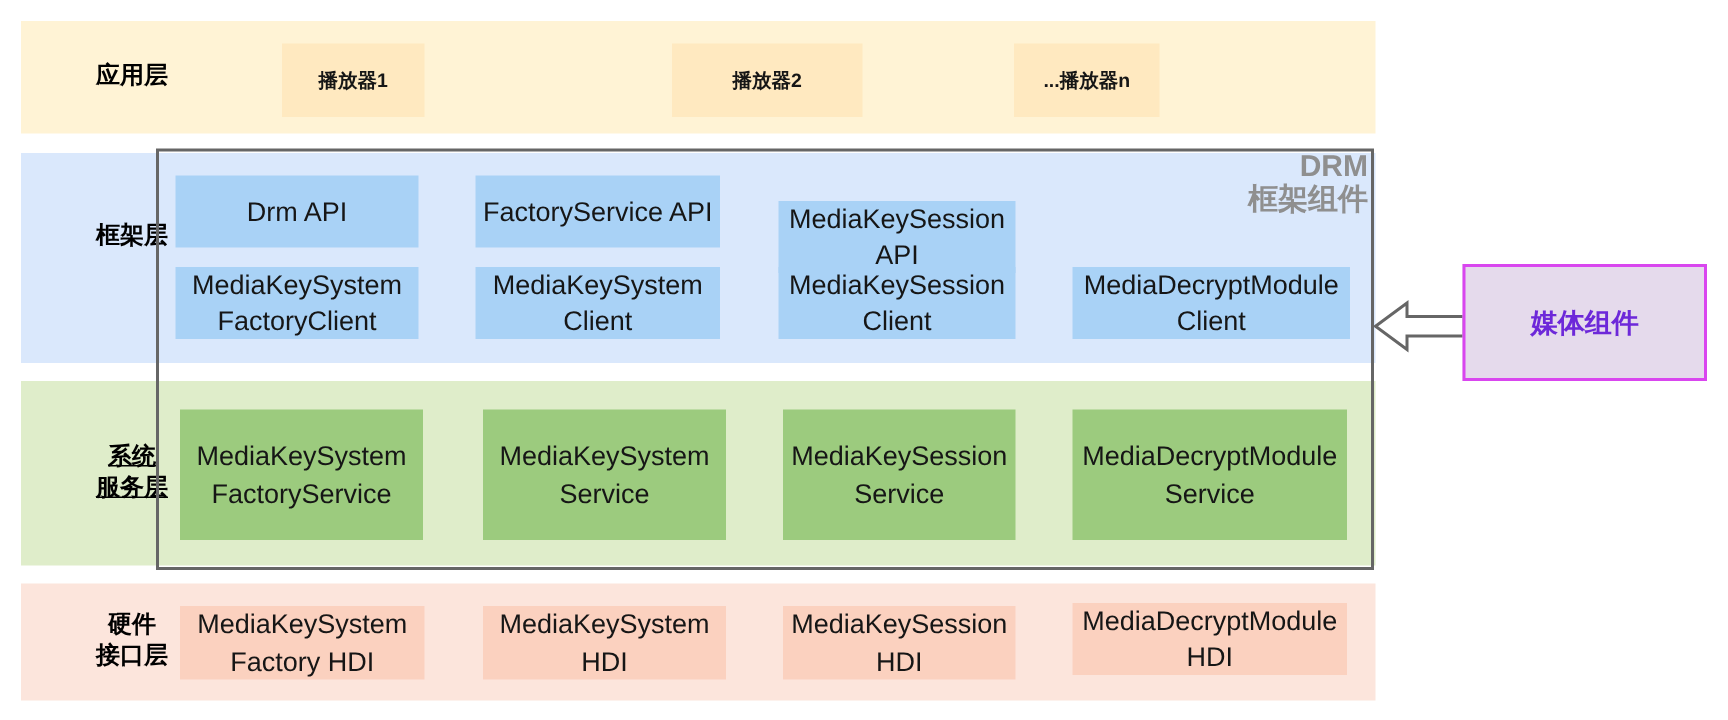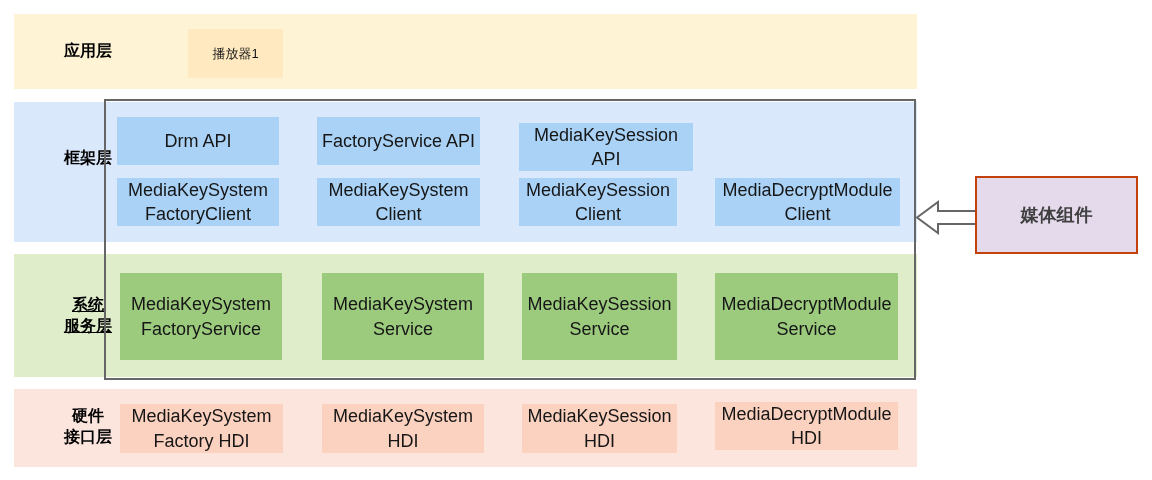--- a/index.html
+++ b/index.html
@@ -17,36 +17,36 @@
     font-weight:bold;font-size:16px;color:#000000;text-align:center;white-space:pre-line;line-height:1.3;margin-left:29px;
   }
   .lbl-app{top:14px;height:75px;}
   .lbl-framework{top:102px;height:112px;}
   .lbl-service{top:254px;height:123px;text-decoration:underline;}
   .lbl-hardware{top:389px;height:78px;font-family:Liberation Mono, monospace;}
   .box{
     position:absolute;display:flex;align-items:center;justify-content:center;
     text-align:center;font-size:18px;color:#161616;white-space:pre-line;line-height:1.35;
   }
-  .app-box{background:#FFE9C0;font-size:13px;}
+  .app-box{background:#FFE9C0;font-size:13px;font-weight:bold;}
   .fw-box{background:#A9D2F6;}
   .svc-box{background:#9CCB7E;}
   .hdi-box{background:#FBD1BF;}
   #drm-frame{
     position:absolute;left:104px;top:99px;width:812px;height:281px;
     border:2px solid #666666;box-sizing:border-box;background:transparent;pointer-events:none;
   }
   #drm-frame-title{
     position:absolute;left:606px;top:100px;width:306px;text-align:right;
     font-weight:bold;color:#8f8f8f;font-size:20px;line-height:22px;padding-right:4px;
   }
   #media-box{
     position:absolute;left:975px;top:176px;width:163px;height:78px;box-sizing:border-box;
-    background:#E5DAEC;border:2px solid #c2410c;display:flex;align-items:center;justify-content:center;
-    font-weight:bold;font-size:18px;color:#404040;
+    background:#E5DAEC;border:2px solid #d946ef;display:flex;align-items:center;justify-content:center;
+    font-weight:bold;font-size:18px;color:#6d28d9;
   }
   #media-arrow{position:absolute;left:914px;top:198px;}
 </style>
 </head>
 <body>
 
 <div id="canvas">
 
   <div class="row row-app"></div>
   <div class="row row-framework"></div>
@@ -54,24 +54,26 @@
   <div class="row row-hardware"></div>
 
   <div class="row-label lbl-app">应用层</div>
   <div class="row-label lbl-framework">框架层</div>
   <div class="row-label lbl-service">系统
 服务层</div>
   <div class="row-label lbl-hardware">硬件
 接口层</div>
 
   <div class="box app-box" style="left:188px;top:29px;width:95px;height:49px">播放器1</div>
+  <div class="box app-box" style="left:448px;top:29px;width:127px;height:49px">播放器2</div>
+  <div class="box app-box" style="left:676px;top:29px;width:97px;height:49px">...播放器n</div>
 
   <div class="box fw-box" style="left:117px;top:117px;width:162px;height:48px">Drm API</div>
   <div class="box fw-box" style="left:317px;top:117px;width:163px;height:48px">FactoryService API</div>
-  <div class="box fw-box" style="left:519px;top:123px;width:174px;height:48px">MediaKeySession API</div>
+  <div class="box fw-box" style="left:519px;top:134px;width:158px;height:48px">MediaKeySession API</div>
 
   <div class="box fw-box" style="left:117px;top:178px;width:162px;height:48px">MediaKeySystem
 FactoryClient</div>
   <div class="box fw-box" style="left:317px;top:178px;width:163px;height:48px">MediaKeySystem
 Client</div>
   <div class="box fw-box" style="left:519px;top:178px;width:158px;height:48px">MediaKeySession
 Client</div>
   <div class="box fw-box" style="left:715px;top:178px;width:185px;height:48px">MediaDecryptModule
 Client</div>
 
@@ -87,20 +89,24 @@
   <div class="box hdi-box" style="left:120px;top:404px;width:163px;height:49px">MediaKeySystem
 Factory HDI</div>
   <div class="box hdi-box" style="left:322px;top:404px;width:162px;height:49px">MediaKeySystem
 HDI</div>
   <div class="box hdi-box" style="left:522px;top:404px;width:155px;height:49px">MediaKeySession
 HDI</div>
   <div class="box hdi-box" style="left:715px;top:402px;width:183px;height:48px">MediaDecryptModule
 HDI</div>
 
   <div id="drm-frame"></div>
+  <div id="drm-frame-title">
+    <div>DRM</div>
+    <div>框架组件</div>
+  </div>
 
   <svg id="media-arrow" width="66" height="40" viewBox="0 0 66 40">
     <polygon points="3,19.5 24,4 24,13 62,13 62,26 24,26 24,35" fill="#ffffff" stroke="#666666" stroke-width="2" stroke-linejoin="miter"></polygon>
   </svg>
 
   <div id="media-box">
     <span>媒体组件</span>
   </div>
 
 </div>

